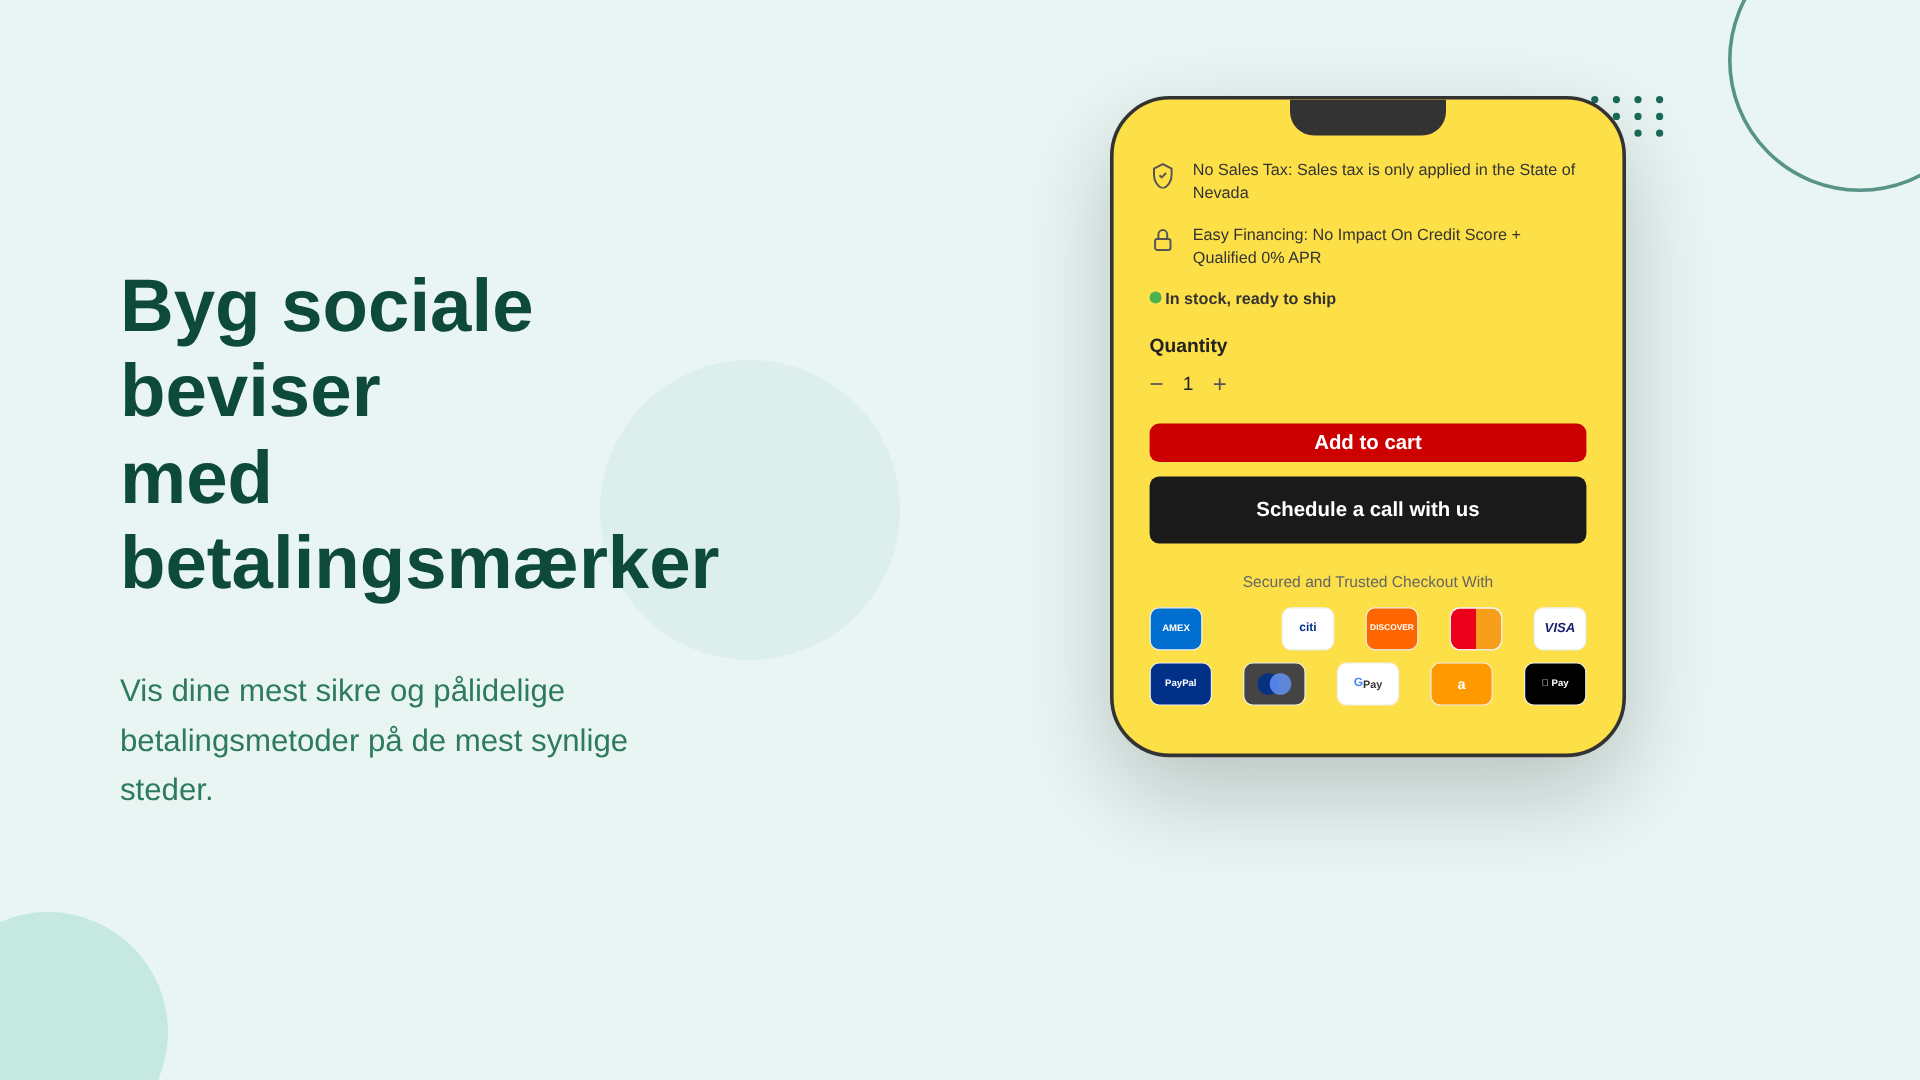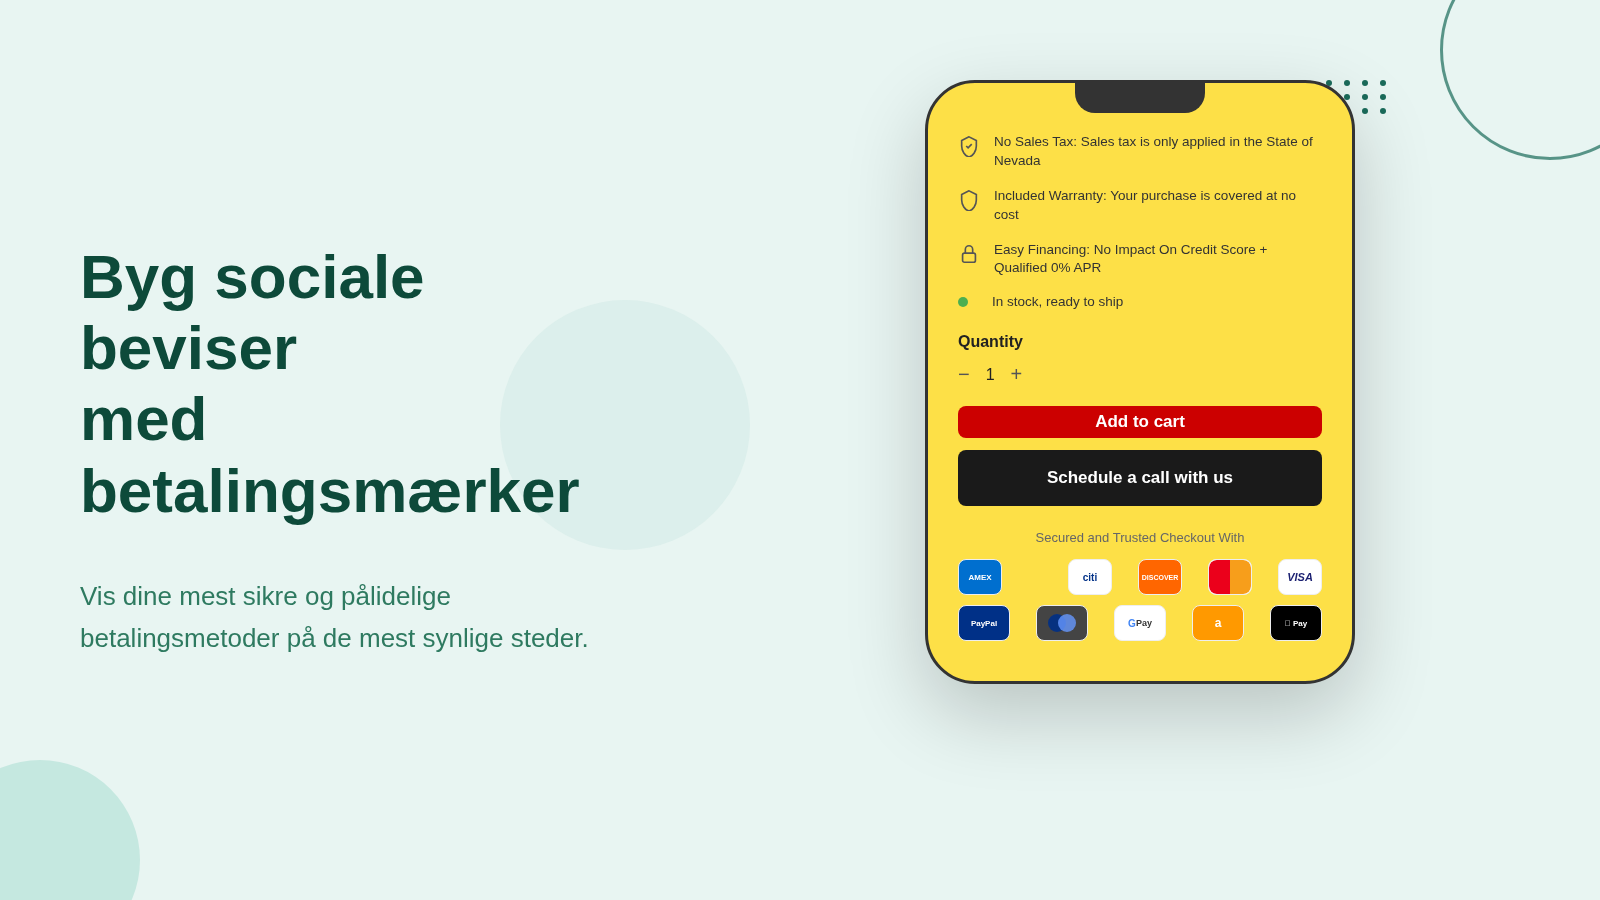--- a/index.html
+++ b/index.html
@@ -64,21 +64,21 @@
     
     .left-content {
       position: absolute;
       top: 0;
       left: 0;
       width: 680px;
       height: 900px;
       display: flex;
       flex-direction: column;
       justify-content: center;
-      padding: 80px 80px 80px 80px;
+      padding: 80px 80px 80px 100px;
     }
 
     .headline {
       font-size: 62px;
       font-weight: 800;
       color: #0d4a3a;
       line-height: 1.15;
       margin-bottom: 50px;
     }
 
@@ -154,22 +154,23 @@
 
     .feature-text {
       font-size: 13.5px;
       color: #333;
       line-height: 1.4;
     }
 
     .in-stock-row {
       display: flex;
       align-items: center;
-      gap: 24px;
+      gap: 3px;
       margin-bottom: 16px;
+      font-weight: bold;
     }
 
     .green-dot {
       width: 10px;
       height: 10px;
       background: #4caf50;
       border-radius: 50%;
       flex-shrink: 0;
     }
 
@@ -324,28 +325,20 @@
         <div class="feature-item">
           <div class="feature-icon">
             <svg viewBox="0 0 24 24" fill="none" stroke="#555" stroke-width="1.8">
               <path d="M12 2L4 6v6c0 5.5 3.5 10.7 8 12 4.5-1.3 8-6.5 8-12V6L12 2z"></path>
               <polyline points="9,12 11,14 15,10" stroke="#555" stroke-width="1.8" fill="none"></polyline>
             </svg>
           </div>
           <span class="feature-text">No Sales Tax: Sales tax is only applied in the State of Nevada</span>
         </div>
 
-        <div class="feature-item">
-          <div class="feature-icon">
-            <svg viewBox="0 0 24 24" fill="none" stroke="#555" stroke-width="1.8">
-              <path d="M12 2L4 6v6c0 5.5 3.5 10.7 8 12 4.5-1.3 8-6.5 8-12V6L12 2z"></path>
-            </svg>
-          </div>
-          <span class="feature-text">Included Warranty: Your purchase is covered at no cost</span>
-        </div>
 
         <div class="feature-item">
           <div class="feature-icon">
             <svg viewBox="0 0 24 24" fill="none" stroke="#555" stroke-width="1.8">
               <rect x="5" y="11" width="14" height="10" rx="2"></rect>
               <path d="M8 11V7a4 4 0 018 0v4"></path>
             </svg>
           </div>
           <span class="feature-text">Easy Financing: No Impact On Credit Score + Qualified 0% APR</span>
         </div>

